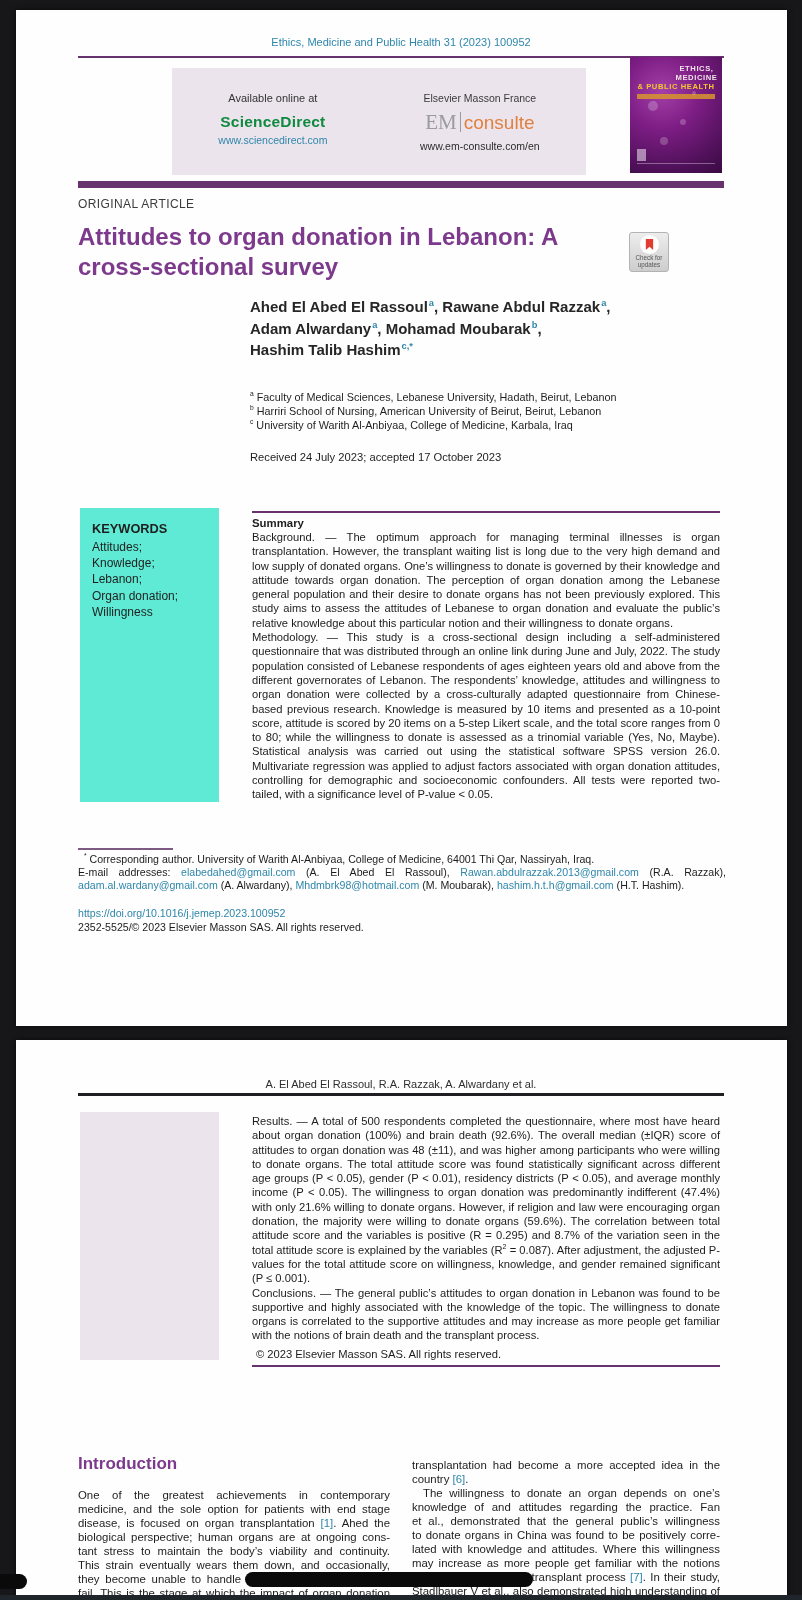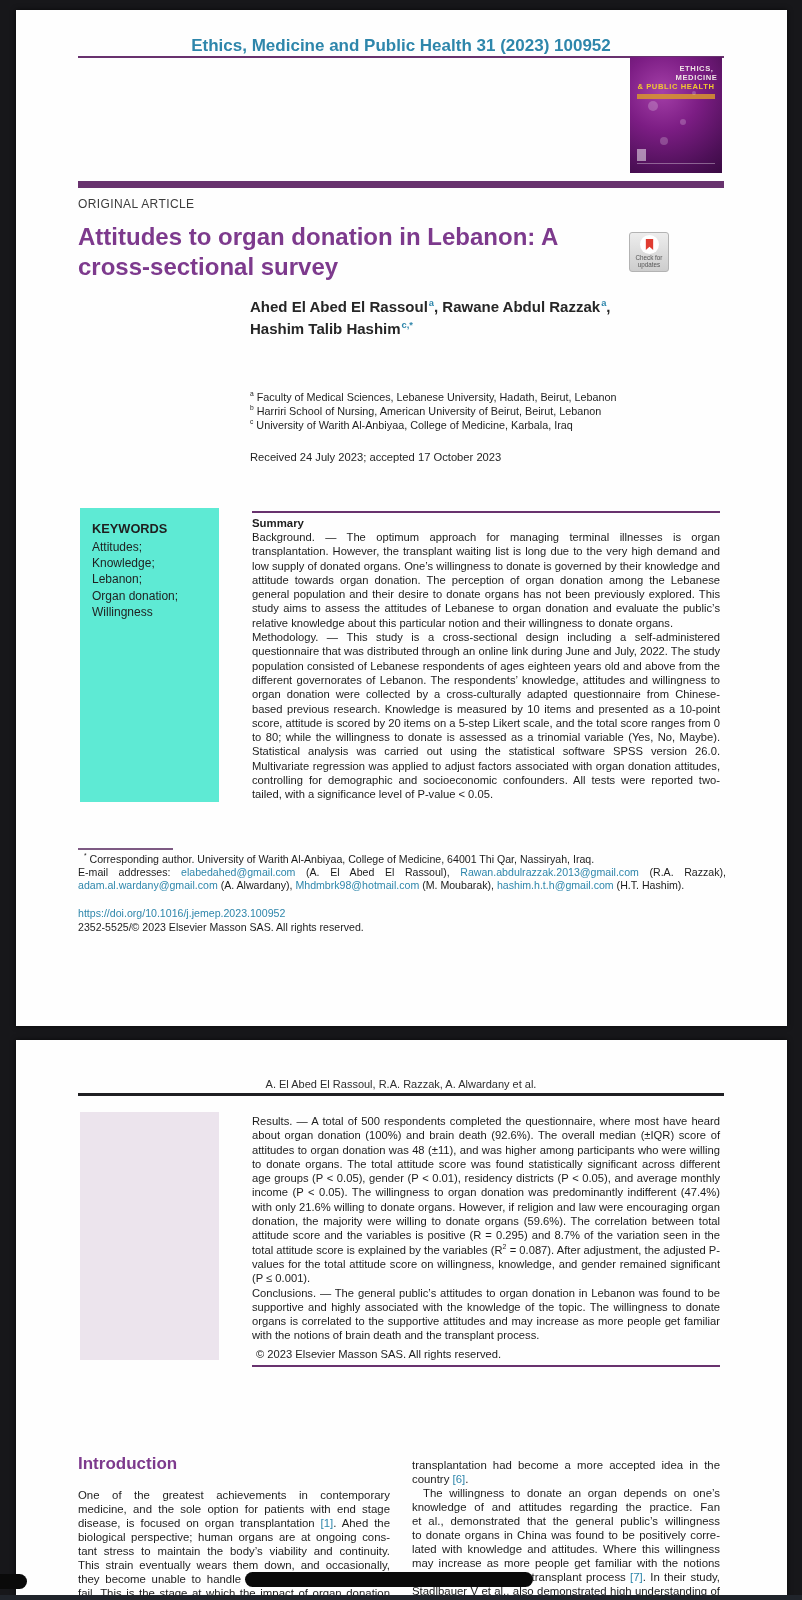--- a/index.html
+++ b/index.html
@@ -7,21 +7,21 @@
     width:802px;height:1600px;position:relative;overflow:hidden;
     background:#17171a;
     font-family:"Liberation Sans",sans-serif;
     -webkit-font-smoothing:antialiased;
   }
   .page{position:absolute;left:16px;width:771px;background:#fefefe;box-shadow:0 0 5px rgba(0,0,0,.65);overflow:hidden;}
   .page1{top:10px;height:1016px;}
   .page2{top:1040px;height:560px;}
 
   
-  .journal-line{position:absolute;top:26px;left:62px;width:646px;text-align:center;font-size:17px;color:#2e86ab;font-weight:bold;}
+  .journal-line{position:absolute;top:26px;left:62px;width:646px;text-align:center;font-size:11px;color:#2e86ab;}
   .rule-thin{position:absolute;top:46px;left:62px;width:646px;height:2px;background:#68326e;}
   .rule-thick{position:absolute;top:171px;left:62px;width:646px;height:7px;background:#68326e;}
 
   .elsevier-logo{position:absolute;left:60px;top:54px;width:100px;text-align:center;}
   .elsevier-logo svg{display:block;margin:0 auto;}
   .elsevier-word{font-family:"Liberation Serif",serif;font-size:19px;color:#e87424;letter-spacing:.5px;margin-top:-2px;}
 
   .mast-box{position:absolute;left:156px;top:58px;width:414px;height:107px;background:#ece4ed;display:flex;justify-content:space-around;align-items:flex-start;padding-top:24px;box-sizing:border-box;}
   .mast-col{text-align:center;}
   .avail{font-size:11px;color:#333;margin-bottom:9px;}
@@ -102,20 +102,34 @@
 </style>
 </head>
 <body>
 
 <div class="page page1">
 
   <div class="journal-line">Ethics, Medicine and Public Health 31 (2023) 100952</div>
   <div class="rule-thin"></div>
 
 
+  <div class="mast-box">
+    <div class="mast-col">
+      <div class="avail">Available online at</div>
+      <div class="sd">ScienceDirect</div>
+      <a class="url">www.sciencedirect.com</a>
+    </div>
+    <div class="mast-col">
+      <div class="emf">Elsevier Masson France</div>
+      <div class="emlogo">
+        <span class="em">EM</span><span class="embar"></span><span class="consulte">consulte</span>
+      </div>
+      <a class="url dark">www.em-consulte.com/en</a>
+    </div>
+  </div>
 
   <div class="cover">
     <div class="cover-t1">ETHICS, MEDICINE</div>
     <div class="cover-t2">&amp; PUBLIC HEALTH</div>
     <div class="cover-bar"></div>
     <div class="dot" style="left:18px;top:44px;width:10px;height:10px;"></div>
     <div class="dot" style="left:50px;top:62px;width:6px;height:6px;"></div>
     <div class="dot" style="left:30px;top:80px;width:8px;height:8px;"></div>
     <div class="dot" style="left:62px;top:34px;width:4px;height:4px;"></div>
     <div class="cover-stamp"></div>
@@ -132,20 +146,21 @@
       <svg width="11" height="13" viewBox="0 0 12 14">
         <path d="M2 1 h8 v12 l-4 -3.5 -4 3.5 z" fill="#e03c31"></path>
       </svg>
     </div>
     <div class="cb-text">Check for
 updates</div>
   </div>
 
   <div class="authors">
     <div><span>Ahed El Abed El Rassoul</span><sup class="sup">a</sup><span>, Rawane Abdul Razzak</span><sup class="sup">a</sup><span>,</span></div>
+    <div><span>Adam Alwardany</span><sup class="sup">a</sup><span>, Mohamad Moubarak</span><sup class="sup">b</sup><span>,</span></div>
     <div><span>Hashim Talib Hashim</span><sup class="sup">c,*</sup></div>
   </div>
 
   <div class="affils">
     <div><sup class="supk">a</sup><span class="it"> Faculty of Medical Sciences, Lebanese University, Hadath, Beirut, Lebanon</span></div>
     <div><sup class="supk">b</sup><span class="it"> Harriri School of Nursing, American University of Beirut, Beirut, Lebanon</span></div>
     <div><sup class="supk">c</sup><span class="it"> University of Warith Al-Anbiyaa, College of Medicine, Karbala, Iraq</span></div>
   </div>
 
   <div class="received">Received 24 July 2023; accepted 17 October 2023</div>

